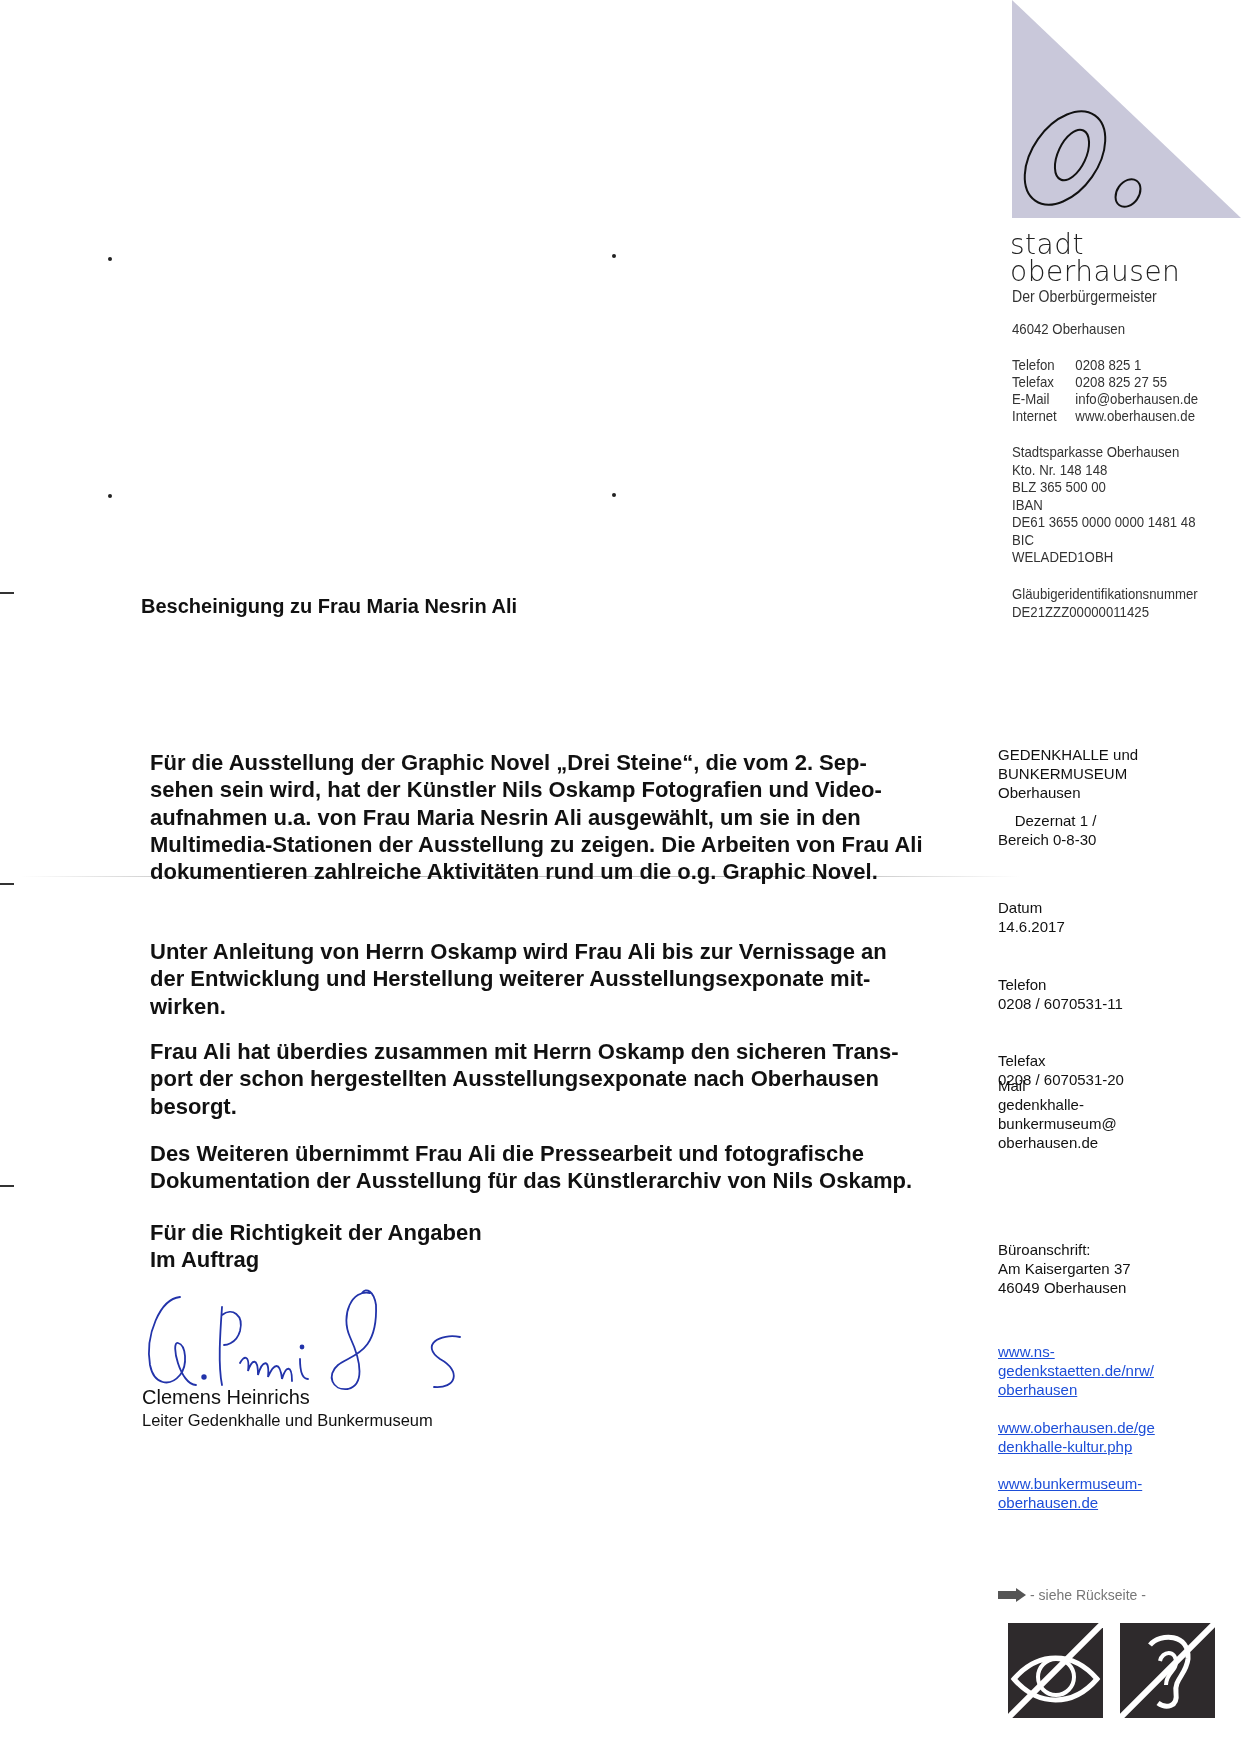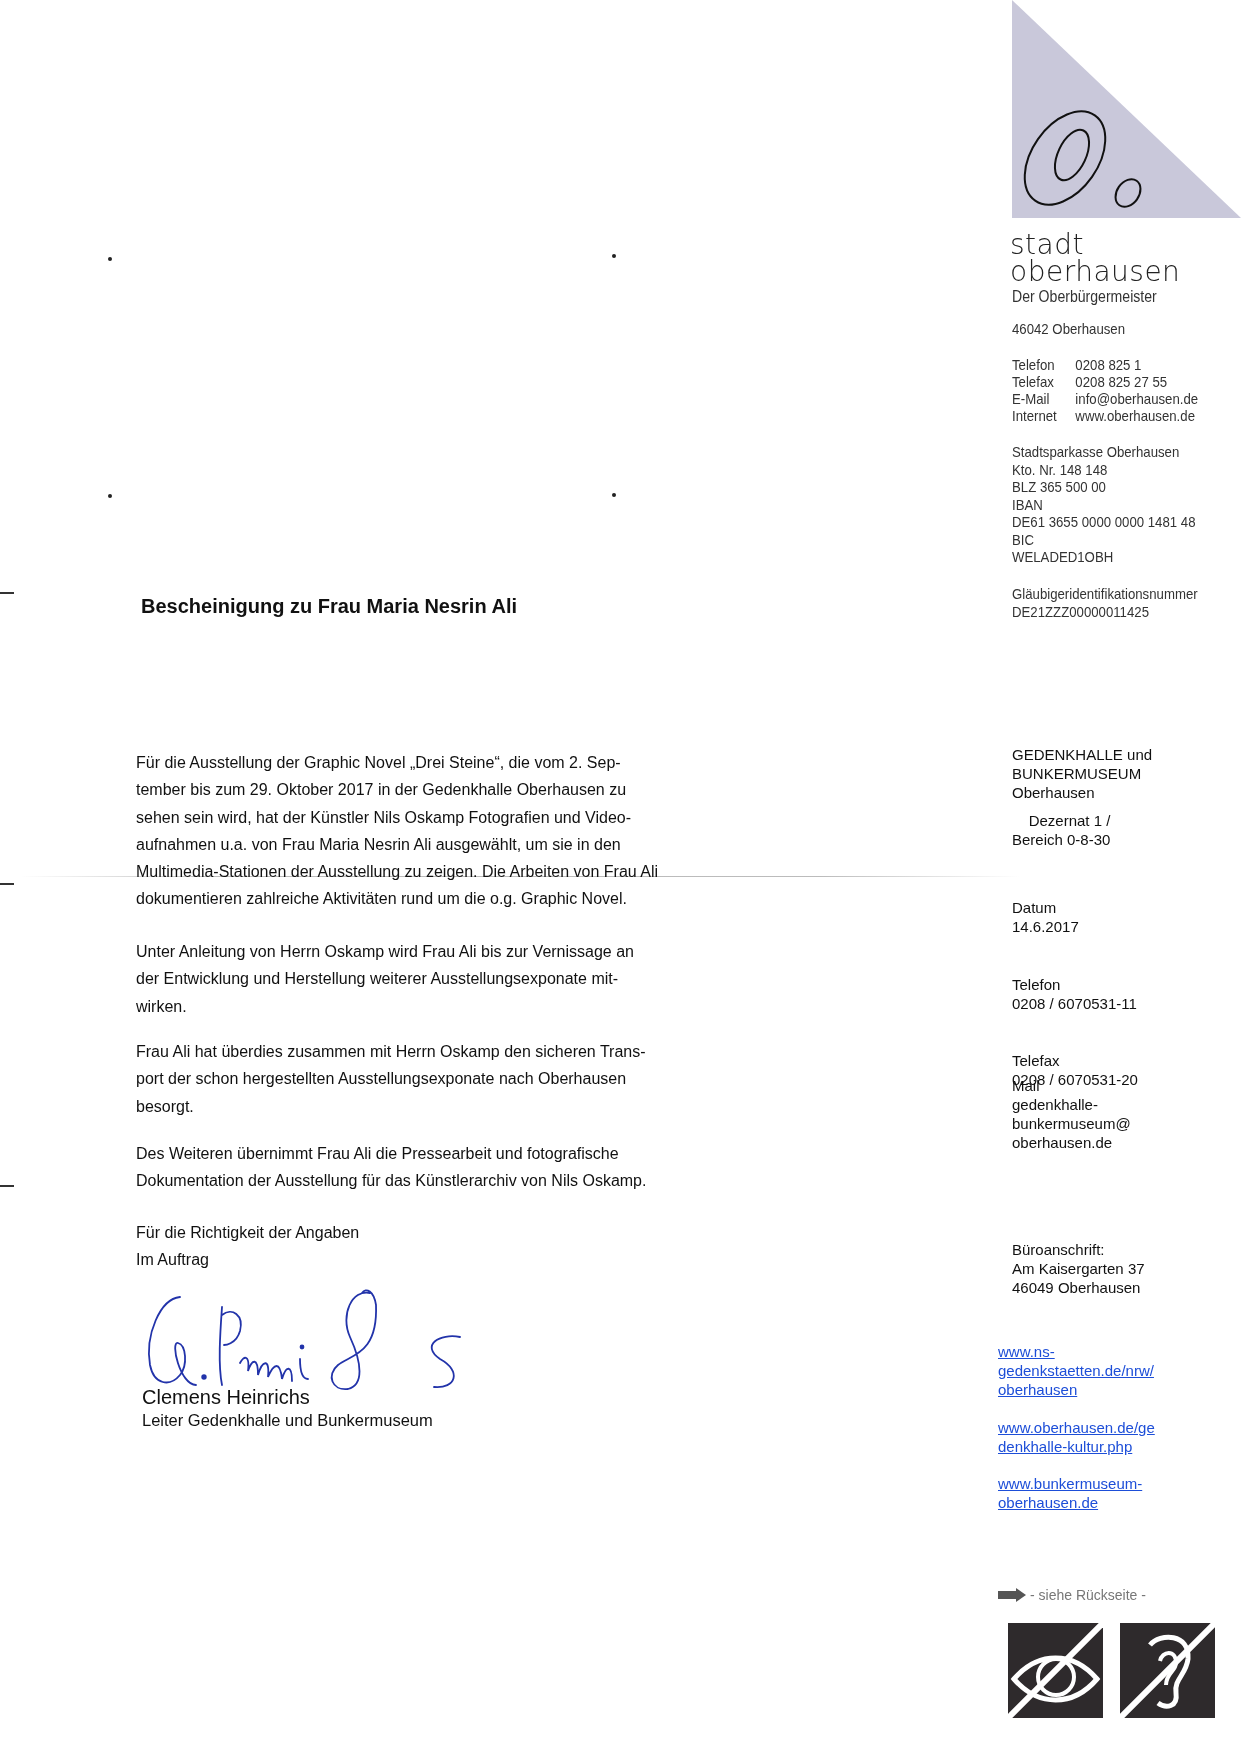--- a/index.html
+++ b/index.html
@@ -21,34 +21,34 @@
   #contact table { border-collapse:collapse; }
   #contact td { padding:0; font-size:15px; line-height:17px; color:#333; }
   #contact td.k { width:72px; }
   #bank { left:1012px; top:443px; font-size:15px; line-height:17.5px; }
   #creditor { left:1012px; top:585px; font-size:15px; line-height:17.5px; }
 
   
   #subject { left:141px; top:595px; font-size:20px; font-weight:bold; }
 
   
-  .para { left:136px; width:760px; font-size:16px; line-height:27.3px; color:#111; }
+  .para { left:150px; width:760px; font-size:22px; line-height:27.3px; color:#111;font-weight:bold; }
   #p1 { top:749px; }
   #p2 { top:938px; }
   #p3 { top:1038px; }
   #p4 { top:1140px; }
   #closing { top:1219px; }
   .line { display:block; white-space:nowrap; }
 
   #signature { left:140px; top:1285px; width:360px; height:115px; }
   #signer { left:142px; top:1386px; font-size:20px; }
   #signer-title { left:142px; top:1411px; font-size:16.5px; }
 
   
-  .rinfo { left:998px; font-family:"Liberation Sans", sans-serif; font-size:15px; line-height:19px; color:#111;margin-left:14px; }
+  .rinfo { left:998px; font-family:"Liberation Sans", sans-serif; font-size:15px; line-height:19px; color:#111; }
   #dept { top:745px; }
   #dez { top:811px;text-align:right; }
   #datum { top:898px; }
   #tel { top:975px; }
   #fax { top:1051px; }
   #mail { top:1076px; }
   #buero { top:1240px; }
   .links { left:998px; font-family:"Liberation Sans", sans-serif; font-size:15px; line-height:19px; }
   .links a { color:#1d4ed8; text-decoration:underline; display:block; }
   #link1 { top:1342px; }
@@ -123,21 +123,20 @@
 <div class="mark" style="left:612px;top:493px;"></div>
 <div class="tick" style="left:0;top:592px;"></div>
 <div class="tick" style="left:0;top:883px;"></div>
 <div class="tick" style="left:0;top:1185px;"></div>
 <div class="fold" style="left:20px;top:876px;width:1000px;"></div>
 
 <div id="subject" class="abs sans">Bescheinigung zu Frau Maria Nesrin Ali</div>
 
 <div id="p1" class="abs para sans">
   <span class="line">Für die Ausstellung der Graphic Novel „Drei Steine“, die vom 2. Sep-</span>
-  <span class="line">tember bis zum 29. Oktober 2017 in der Gedenkhalle Oberhausen zu</span>
   <span class="line">sehen sein wird, hat der Künstler Nils Oskamp Fotografien und Video-</span>
   <span class="line">aufnahmen u.a. von Frau Maria Nesrin Ali ausgewählt, um sie in den</span>
   <span class="line">Multimedia-Stationen der Ausstellung zu zeigen. Die Arbeiten von Frau Ali</span>
   <span class="line">dokumentieren zahlreiche Aktivitäten rund um die o.g. Graphic Novel.</span>
 </div>
 <div id="p2" class="abs para sans">
   <span class="line">Unter Anleitung von Herrn Oskamp wird Frau Ali bis zur Vernissage an</span>
   <span class="line">der Entwicklung und Herstellung weiterer Ausstellungsexponate mit-</span>
   <span class="line">wirken.</span>
 </div>

